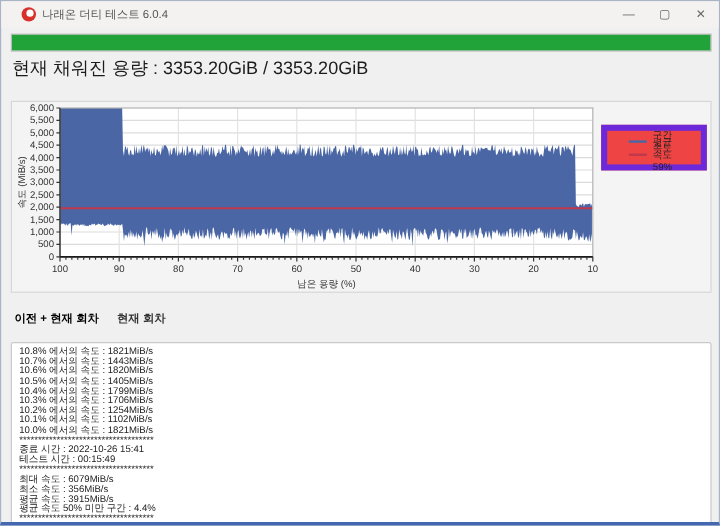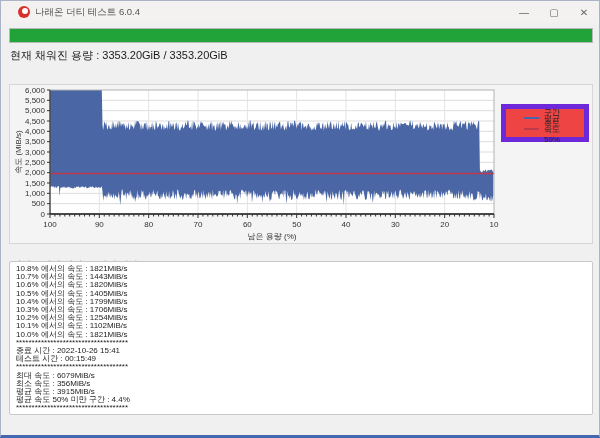--- a/index.html
+++ b/index.html
@@ -11,32 +11,32 @@
   .app-icon { width:12px; height:12px; border-radius:50%; background:#d8302a; position:relative; flex:0 0 auto; }
   .app-icon::after { content:""; position:absolute; left:4px; top:2px; width:6px; height:6px;
                      border-radius:50%; background:#fff; }
   .title-text { font-size:9.5px; color:#555; margin-left:5px; }
   .win-controls { position:absolute; right:0; top:0; height:22px; display:flex; }
   .win-btn { width:30px; height:22px; display:flex; align-items:center; justify-content:center;
              font-size:10px; color:#666; cursor:default; }
   .progress-track { position:absolute; left:8px; top:27px; width:584px; height:15px;
                     border:1px solid #b9b9b9; background:#e6e6e6; }
   .progress-fill { height:100%; background:#21a33a; }
-  .status-line { position:absolute; left:9px; font-size:11px; color:#1b1b1b; }
+  .status-line { position:absolute; left:9px; font-size:15px; color:#1b1b1b; }
   .cap { top:47px; } .spd { top:65px; }
   .chart-panel { position:absolute; left:8px; top:83px; width:584px; height:160px;
                  background:#f4f4f4; border:1px solid #d6d6d6; }
   .legend { position:absolute; top:19px; right:3px; width:88px; background:#ef4444;
             border:5px solid #6d28d9; padding:3px 18px; font-size:8px; color:#222; }
   .legend-row { display:flex; align-items:center; height:11px; }
   .legend-swatch { width:15px; height:2px; margin-right:5px; flex:0 0 auto; }
   .tabs { position:absolute; left:11px; top:258px; display:flex; gap:15px; font-size:9.5px; color:#333;font-weight:bold; }
   .tab { cursor:default; }
   .tab.active { color:#000; }
-  .logbox { position:absolute; left:8px; top:260px; width:584px; height:154px; background:#fff;
+  .logbox { position:absolute; left:8px; top:284px; width:584px; height:154px; background:#fff;
             border:1px solid #c9c9c9; border-radius:2px; padding:3px 6px; overflow:hidden;
             font-size:8px; line-height:8.2px; color:#222; white-space:pre; }
   svg text { font-family:"Liberation Sans","DejaVu Sans",sans-serif; }
 </style>
 </head>
 <body>
 
 <div class="window">
 
   <div class="titlebar">

